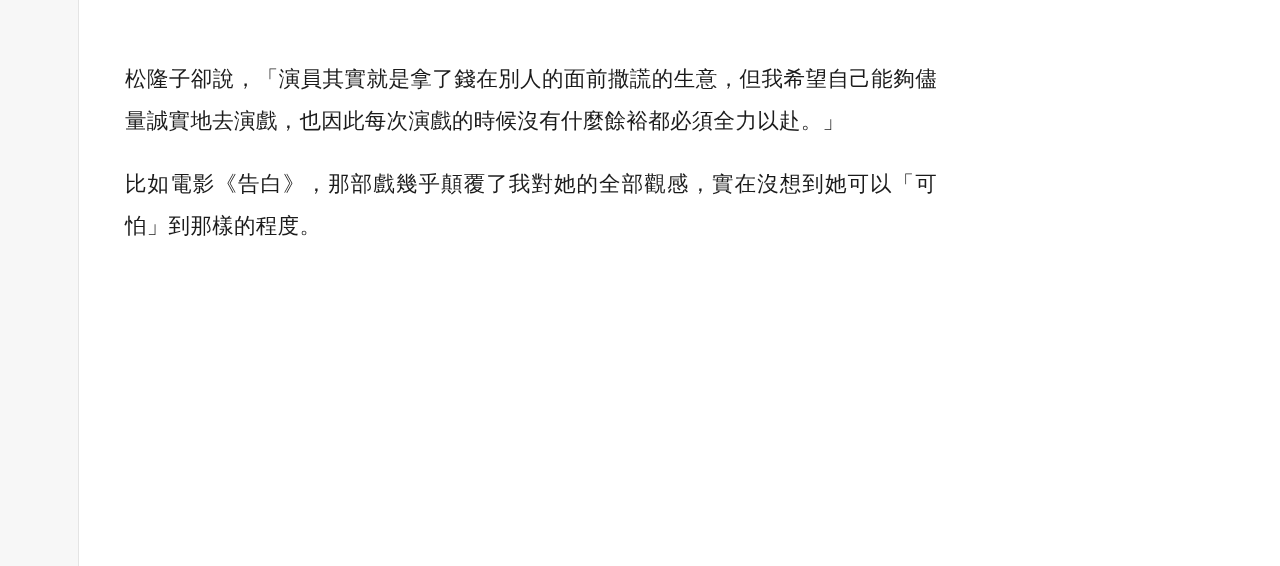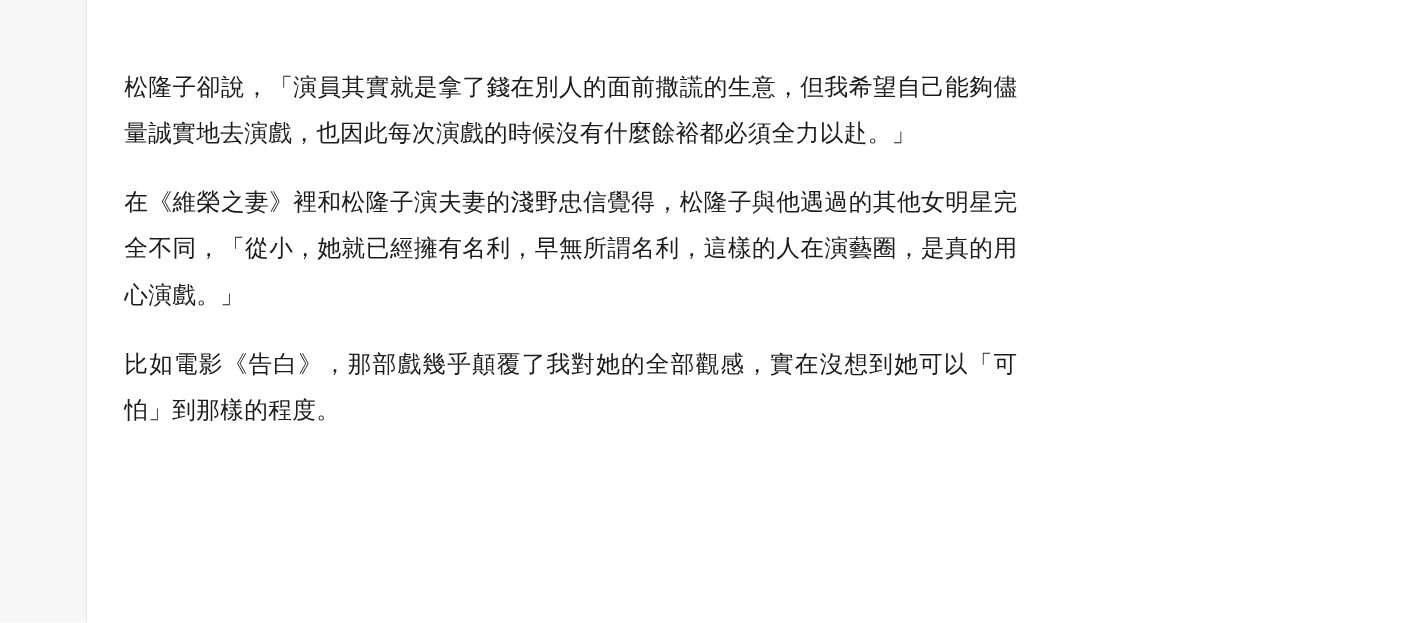--- a/index.html
+++ b/index.html
@@ -42,21 +42,21 @@
     left: 85px;
     top: 0;
     width: 1195px;
     height: 566px;
     background: #ffffff;
     box-sizing: border-box;
     padding: 58px 0 0 0;
   }
   .article-body {
     width: 812px;
-    margin-left: 28px;
+    margin-left: 40px;
   }
   .para {
     font-size: 21.5px;
     line-height: 42px;
     color: #1b1b1b;
     margin: 0 0 21px 0;
     text-align: justify;
     letter-spacing: 0.3px;
     font-family: "Liberation Sans", "DejaVu Sans", sans-serif;
   }
@@ -68,18 +68,17 @@
 <body>
 
 <div class="page">
 
   <div class="left-gutter"></div>
   <div class="gutter-fill"></div>
 
   <div class="article">
     <div class="article-body">
       <p class="para">松隆子卻說，「演員其實就是拿了錢在別人的面前撒謊的生意，但我希望自己能夠儘量誠實地去演戲，也因此每次演戲的時候沒有什麼餘裕都必須全力以赴。」</p>
-      <p class="para">在《維榮之妻》裡和松隆子演夫妻的淺野忠信覺得，松隆子與他遇過的其他女明星完全不同，「從小，她就已經擁有名利，早無所謂名利，這樣的人在演藝圈，是真的用心演戲。」</p>
       <p class="para">比如電影《告白》，那部戲幾乎顛覆了我對她的全部觀感，實在沒想到她可以「可怕」到那樣的程度。</p>
     </div>
   </div>
 
 </div>
 
 </body></html>

